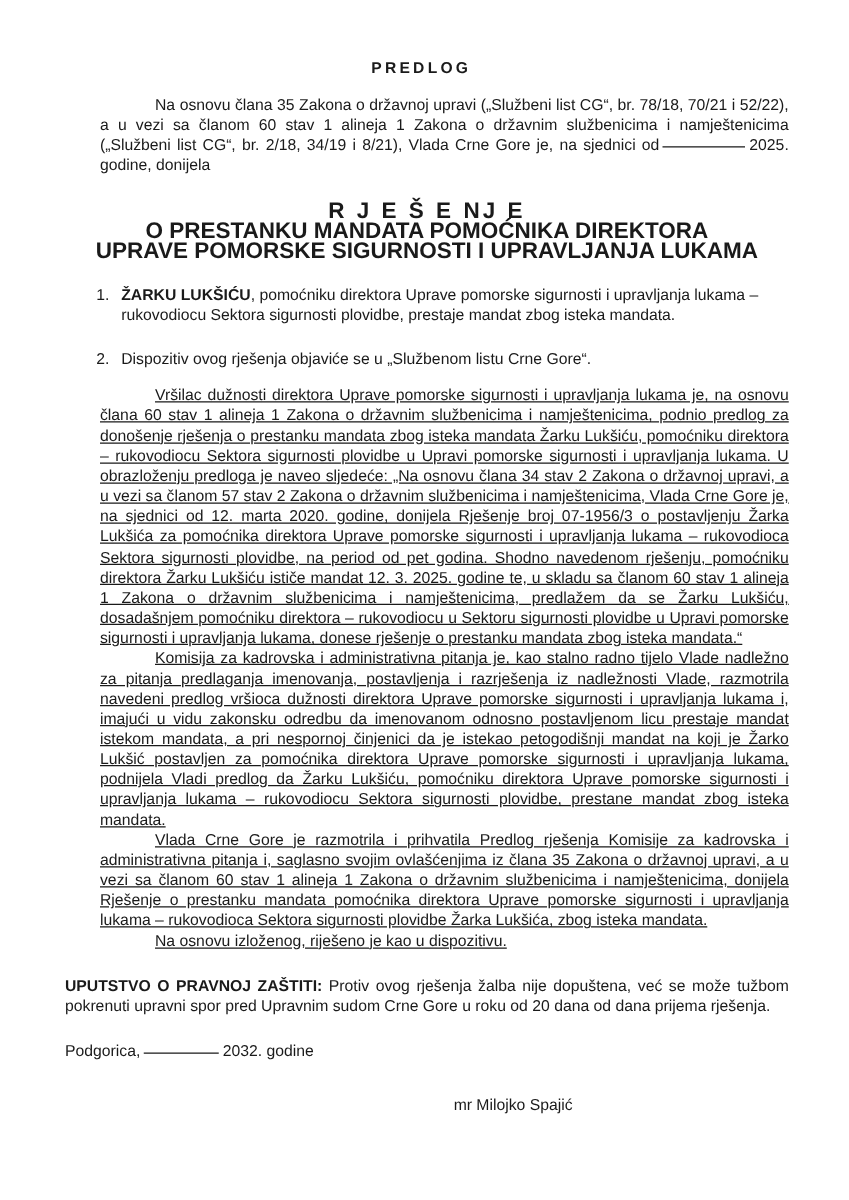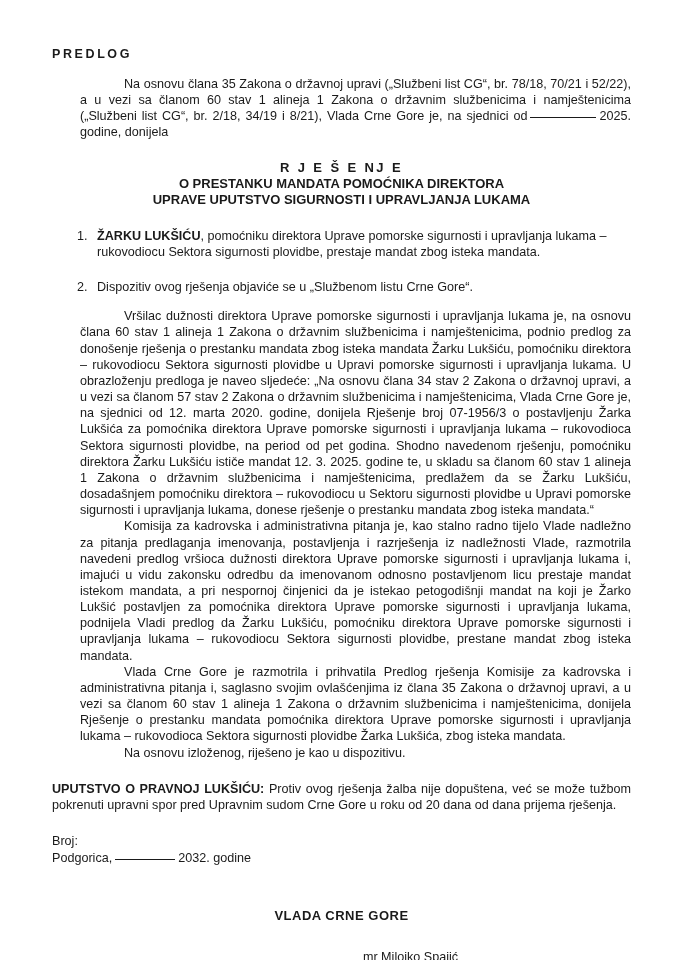--- a/index.html
+++ b/index.html
@@ -16,21 +16,21 @@
   }
   .page {
     position: relative;
     width: 679px;
     height: 960px;
     box-sizing: border-box;
     padding: 0 48px 0 52px;
   }
   .doc-tag {
     margin-top: 47px;
-    text-align: left;
+    text-align: center;
     font-weight: bold;
     font-size: 12.5px;
     letter-spacing: 2.6px;
     padding-right: 9px;
   }
   p.body-text {
     margin: 0;
     font-size: 12.6px;
     line-height: 16.15px;
     text-align: justify;
@@ -40,21 +40,21 @@
     text-indent: 44px;
     margin-left: 28px;
   }
   .intro-block {
     margin-top: 15px;
   }
   .title-block {
     margin-top: 19px;
     text-align: center;
     font-weight: bold;
-    font-size: 13px;
+    font-size: 18px;
     line-height: 16.4px;
   }
   .title-line1 {
     letter-spacing: 2.4px;
   }
   ol.dispositive {
     margin: 18px 0 0 0;
     padding-left: 39px;
     font-size: 12.6px;
     line-height: 16.15px;
@@ -70,20 +70,21 @@
   }
   .section-heading {
     margin-top: 18px;
     text-align: center;
     font-weight: bold;
     font-size: 12.6px;
     letter-spacing: 2.3px;
   }
   .reasoning {
     margin-top: 13px;
+    text-decoration: underline;
   }
   .reasoning p + p {
     margin-top: 0;
   }
   .legal-notice {
     margin-top: 20px;
     font-size: 12.6px;
     line-height: 16.15px;
     text-align: justify;
   }
@@ -135,48 +136,46 @@
 
   <div class="doc-tag">PREDLOG</div>
 
   <div class="intro-block">
     <p class="body-text indent"><span>Na osnovu člana 35 Zakona o državnoj upravi („Službeni list CG“, br. 78/18, 70/21 i 52/22), a u vezi sa članom 60 stav 1 alineja 1 Zakona o državnim službenicima i namještenicima („Službeni list CG“, br. 2/18, 34/19 i 8/21), Vlada Crne Gore je, na sjednici od</span><span class="blank-line"></span><span>2025. godine, donijela</span></p>
   </div>
 
   <div class="title-block">
     <div class="title-line1">R J E Š E NJ E</div>
     <div>O PRESTANKU MANDATA POMOĆNIKA DIREKTORA</div>
-    <div>UPRAVE UPUTSTVO SIGURNOSTI I UPRAVLJANJA LUKAMA</div>
+    <div>UPRAVE POMORSKE SIGURNOSTI I UPRAVLJANJA LUKAMA</div>
   </div>
 
   <ol class="dispositive">
     <li>
       <p><b>ŽARKU LUKŠIĆU</b><span>, pomoćniku direktora Uprave pomorske sigurnosti i upravljanja lukama – rukovodiocu Sektora sigurnosti plovidbe, prestaje mandat zbog isteka mandata.</span></p>
     </li>
     <li>
       <p><span>Dispozitiv ovog rješenja objaviće se u „Službenom listu Crne Gore“.</span></p>
     </li>
   </ol>
 
 
   <div class="reasoning">
     <p class="body-text indent">Vršilac dužnosti direktora Uprave pomorske sigurnosti i upravljanja lukama je, na osnovu člana 60 stav 1 alineja 1 Zakona o državnim službenicima i namještenicima, podnio predlog za donošenje rješenja o prestanku mandata zbog isteka mandata Žarku Lukšiću, pomoćniku direktora – rukovodiocu Sektora sigurnosti plovidbe u Upravi pomorske sigurnosti i upravljanja lukama. U obrazloženju predloga je naveo sljedeće: „Na osnovu člana 34 stav 2 Zakona o državnoj upravi, a u vezi sa članom 57 stav 2 Zakona o državnim službenicima i namještenicima, Vlada Crne Gore je, na sjednici od 12. marta 2020. godine, donijela Rješenje broj 07-1956/3 o postavljenju Žarka Lukšića za pomoćnika direktora Uprave pomorske sigurnosti i upravljanja lukama – rukovodioca Sektora sigurnosti plovidbe, na period od pet godina. Shodno navedenom rješenju, pomoćniku direktora Žarku Lukšiću ističe mandat 12. 3. 2025. godine te, u skladu sa članom 60 stav 1 alineja 1 Zakona o državnim službenicima i namještenicima, predlažem da se Žarku Lukšiću, dosadašnjem pomoćniku direktora – rukovodiocu u Sektoru sigurnosti plovidbe u Upravi pomorske sigurnosti i upravljanja lukama, donese rješenje o prestanku mandata zbog isteka mandata.“</p>
     <p class="body-text indent">Komisija za kadrovska i administrativna pitanja je, kao stalno radno tijelo Vlade nadležno za pitanja predlaganja imenovanja, postavljenja i razrješenja iz nadležnosti Vlade, razmotrila navedeni predlog vršioca dužnosti direktora Uprave pomorske sigurnosti i upravljanja lukama i, imajući u vidu zakonsku odredbu da imenovanom odnosno postavljenom licu prestaje mandat istekom mandata, a pri nespornoj činjenici da je istekao petogodišnji mandat na koji je Žarko Lukšić postavljen za pomoćnika direktora Uprave pomorske sigurnosti i upravljanja lukama, podnijela Vladi predlog da Žarku Lukšiću, pomoćniku direktora Uprave pomorske sigurnosti i upravljanja lukama – rukovodiocu Sektora sigurnosti plovidbe, prestane mandat zbog isteka mandata.</p>
     <p class="body-text indent">Vlada Crne Gore je razmotrila i prihvatila Predlog rješenja Komisije za kadrovska i administrativna pitanja i, saglasno svojim ovlašćenjima iz člana 35 Zakona o državnoj upravi, a u vezi sa članom 60 stav 1 alineja 1 Zakona o državnim službenicima i namještenicima, donijela Rješenje o prestanku mandata pomoćnika direktora Uprave pomorske sigurnosti i upravljanja lukama – rukovodioca Sektora sigurnosti plovidbe Žarka Lukšića, zbog isteka mandata.</p>
     <p class="body-text indent">Na osnovu izloženog, riješeno je kao u dispozitivu.</p>
   </div>
 
   <div class="legal-notice">
-    <span class="bold-lead">UPUTSTVO O PRAVNOJ LUKŠIĆU:</span><span> Protiv ovog rješenja žalba nije dopuštena, već se može tužbom pokrenuti upravni spor pred Upravnim sudom Crne Gore u roku od 20 dana od dana prijema rješenja.</span>
+    <span class="bold-lead">UPUTSTVO O PRAVNOJ ZAŠTITI:</span><span> Protiv ovog rješenja žalba nije dopuštena, već se može tužbom pokrenuti upravni spor pred Upravnim sudom Crne Gore u roku od 20 dana od dana prijema rješenja.</span>
   </div>
 
   <div class="meta-block">
-    <div>Broj:</div>
     <div><span>Podgorica,</span><span class="blank-line short"></span><span>2032. godine</span></div>
   </div>
 
-  <div class="gov-block">VLADA CRNE GORE</div>
 
   <div class="sign-block">
     <div class="sign-name">mr Milojko Spajić</div>
   </div>
 
 </div>
 
 </body></html>

